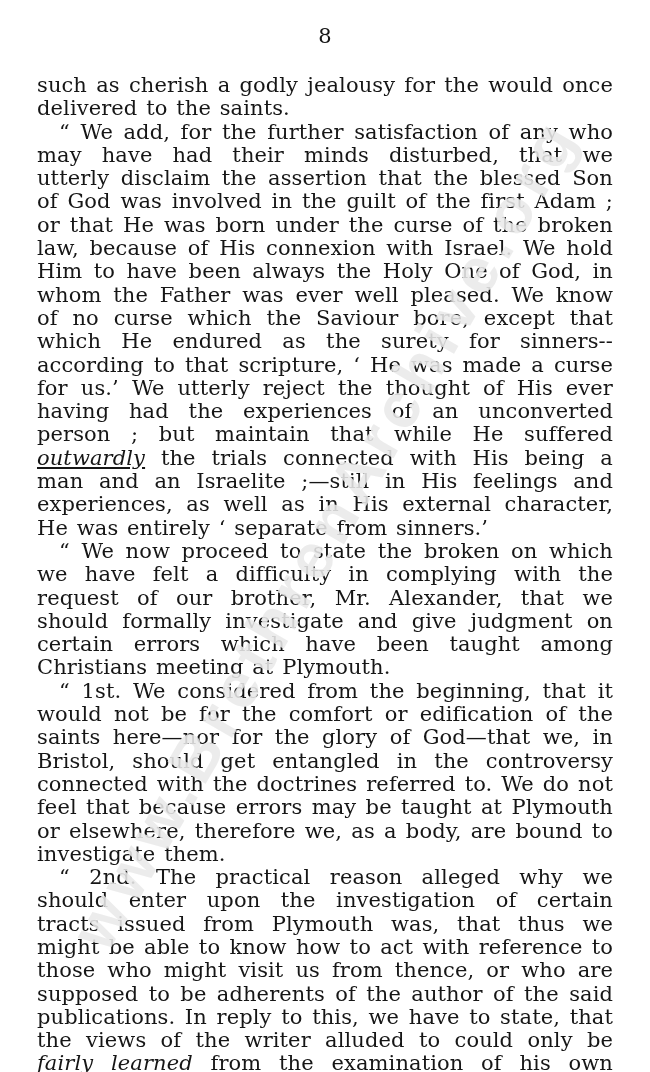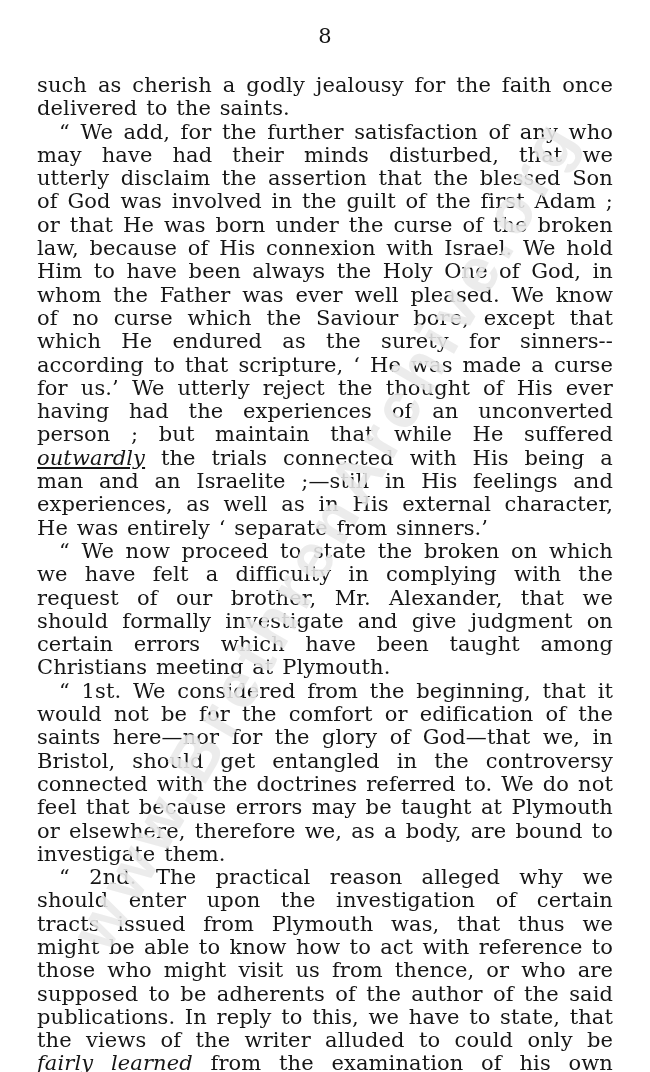--- a/index.html
+++ b/index.html
@@ -65,21 +65,21 @@
     user-select: none;
   }
 </style>
 </head>
 <body>
 
 <div id="page">
   <div class="page-number">8</div>
 
   <div class="text-block">
-      <p><span>such as cherish a godly jealousy for the faith once delivered to the saints.</span></p>
+      <p><span>such as cherish a godly jealousy for the would once delivered to the saints.</span></p>
       <p class="indent"><span>“ We add, for the further satisfaction of any who may have had their minds disturbed, that we utterly disclaim the assertion that the blessed Son of God was involved in the guilt of the first Adam ; or that He was born under the curse of the broken law, because of His connexion with Israel. We hold Him to have been always the Holy One of God, in whom the Father was ever well pleased. We know of no curse which the Saviour bore, except that which He endured as the surety for sinners--according to that scripture, ‘ He was made a curse for us.’ We utterly reject the thought of His ever having had the experiences of an unconverted person ; but maintain that while He suffered </span><i>outwardly</i><span> the trials connected with His being a man and an Israelite ;—still in His feelings and experiences, as well as in His external character, He was entirely ‘ separate from sinners.’</span></p>
       <p class="indent"><span>“ We now proceed to state the broken on which we have felt a difficulty in complying with the request of our brother, Mr. Alexander, that we should formally investigate and give judgment on certain errors which have been taught among Christians meeting at Plymouth.</span></p>
       <p class="indent"><span>“ 1st. We considered from the beginning, that it would not be for the comfort or edification of the saints here—nor for the glory of God—that we, in Bristol, should get entangled in the controversy connected with the doctrines referred to. We do not feel that because errors may be taught at Plymouth or elsewhere, therefore we, as a body, are bound to investigate them.</span></p>
       <p class="indent"><span>“ 2nd. The practical reason alleged why we should enter upon the investigation of certain tracts issued from Plymouth was, that thus we might be able to know how to act with reference to those who might visit us from thence, or who are supposed to be adherents of the author of the said publications. In reply to this, we have to state, that the views of the writer alluded to could only be </span><i>fairly learned</i><span> from the examination of his own acknowledged writings. We did not feel that we should be warranted in taking our impression of the</span></p>
     </div>
 
   <div class="watermark">www.BrethrenArchive.org</div>
 </div>
 
 </body></html>

